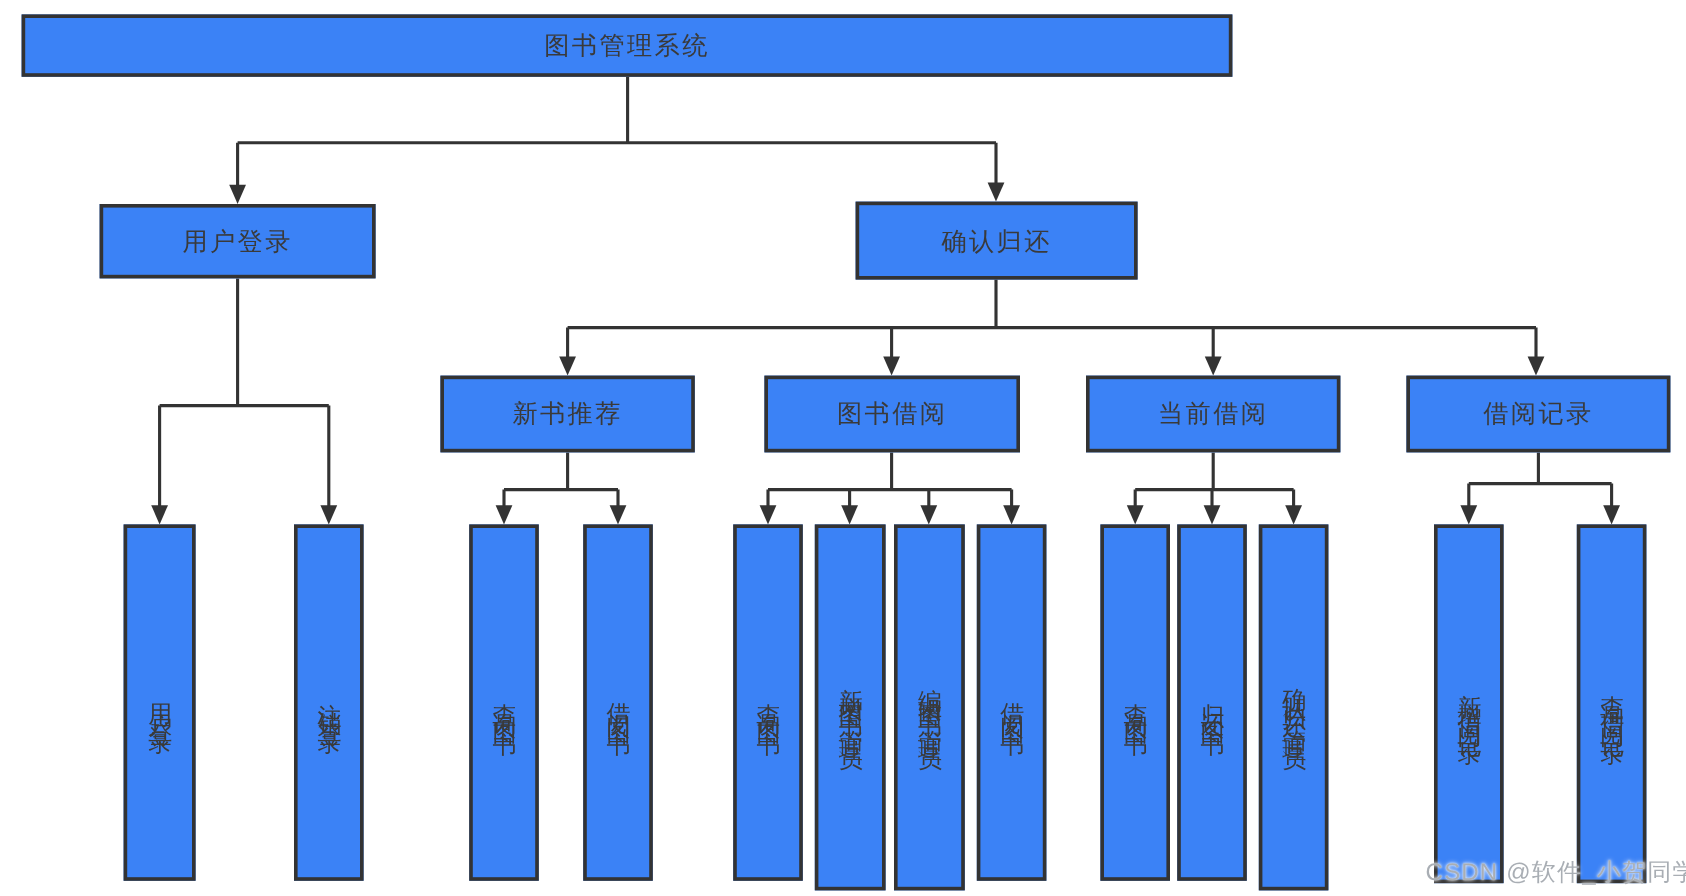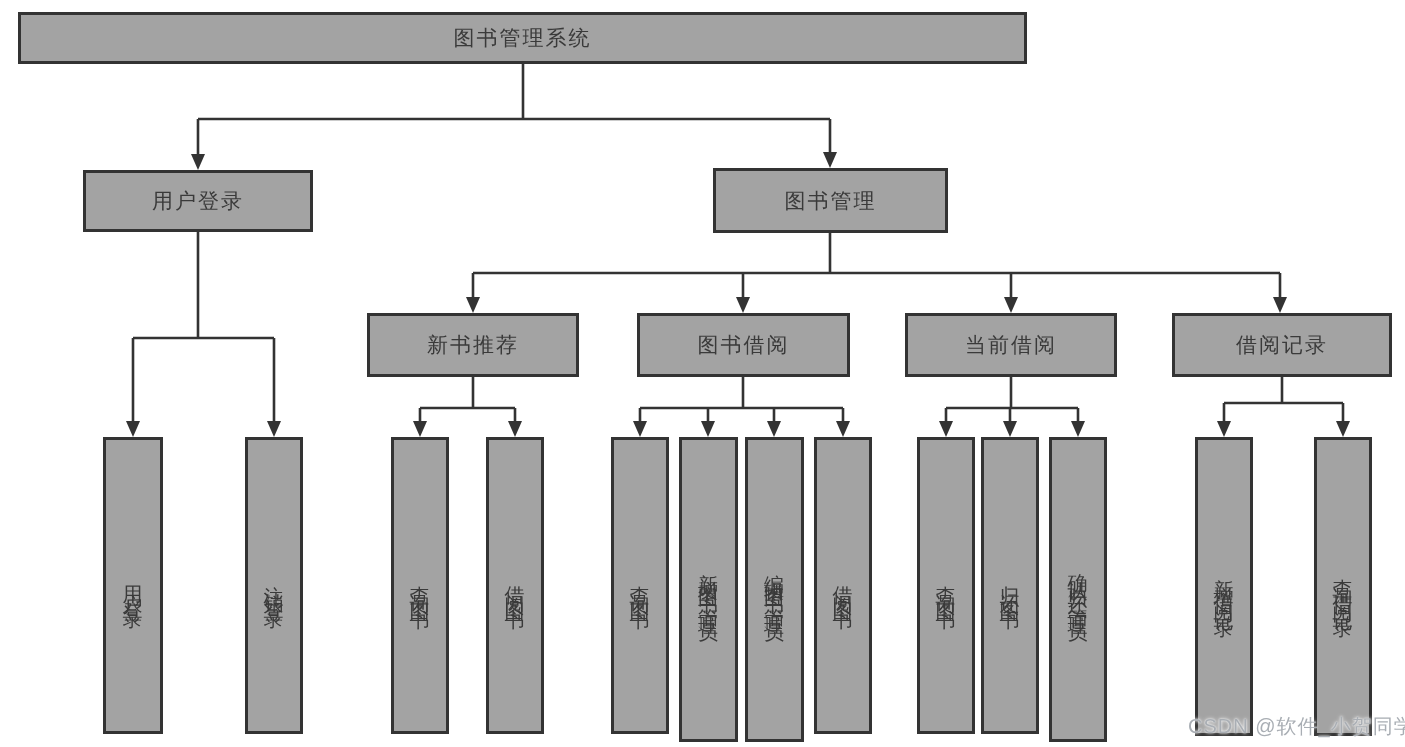--- a/index.html
+++ b/index.html
@@ -2,21 +2,21 @@
 <html><head>
 <meta charset="utf-8">
 <style>
   html,body{margin:0;padding:0;background:#ffffff;}
   .stage{
     position:relative;width:1405px;height:747px;background:#ffffff;
     font-family:"Liberation Sans","DejaVu Sans",sans-serif;overflow:hidden;
   }
   svg.connectors{position:absolute;left:0;top:0;width:1405px;height:747px;z-index:1;}
   .box{
-    position:absolute;background:#a3a3a3;border:3px solid #333333;box-sizing:border-box;
+    position:absolute;background:#3b82f6;border:3px solid #333333;box-sizing:border-box;
     display:flex;align-items:center;justify-content:center;color:#3a3a3a;z-index:2;
   }
   .box.h span{font-size:21px;letter-spacing:2px;white-space:nowrap;}
   .box.v span{
     writing-mode:vertical-rl;text-orientation:mixed;
     font-size:20px;letter-spacing:8px;white-space:nowrap;line-height:1;
   }
   .box.v.long span{letter-spacing:7px;}
   .watermark{
     position:absolute;left:1188px;top:713px;z-index:6;
@@ -70,21 +70,21 @@
   </svg>
 
   <div class="box h" style="left:18px;top:12px;width:1009px;height:52px">
     <span>图书管理系统</span>
   </div>
 
   <div class="box h" style="left:83px;top:170px;width:230px;height:62px">
     <span>用户登录</span>
   </div>
   <div class="box h" style="left:713px;top:168px;width:235px;height:65px">
-    <span>图书管理</span>
+    <span>确认归还</span>
   </div>
 
   <div class="box h" style="left:637px;top:313px;width:213px;height:64px">
     <span>图书借阅</span>
   </div>
   <div class="box h" style="left:367px;top:313px;width:212px;height:64px">
     <span>新书推荐</span>
   </div>
   <div class="box h" style="left:905px;top:313px;width:212px;height:64px">
     <span>当前借阅</span>

